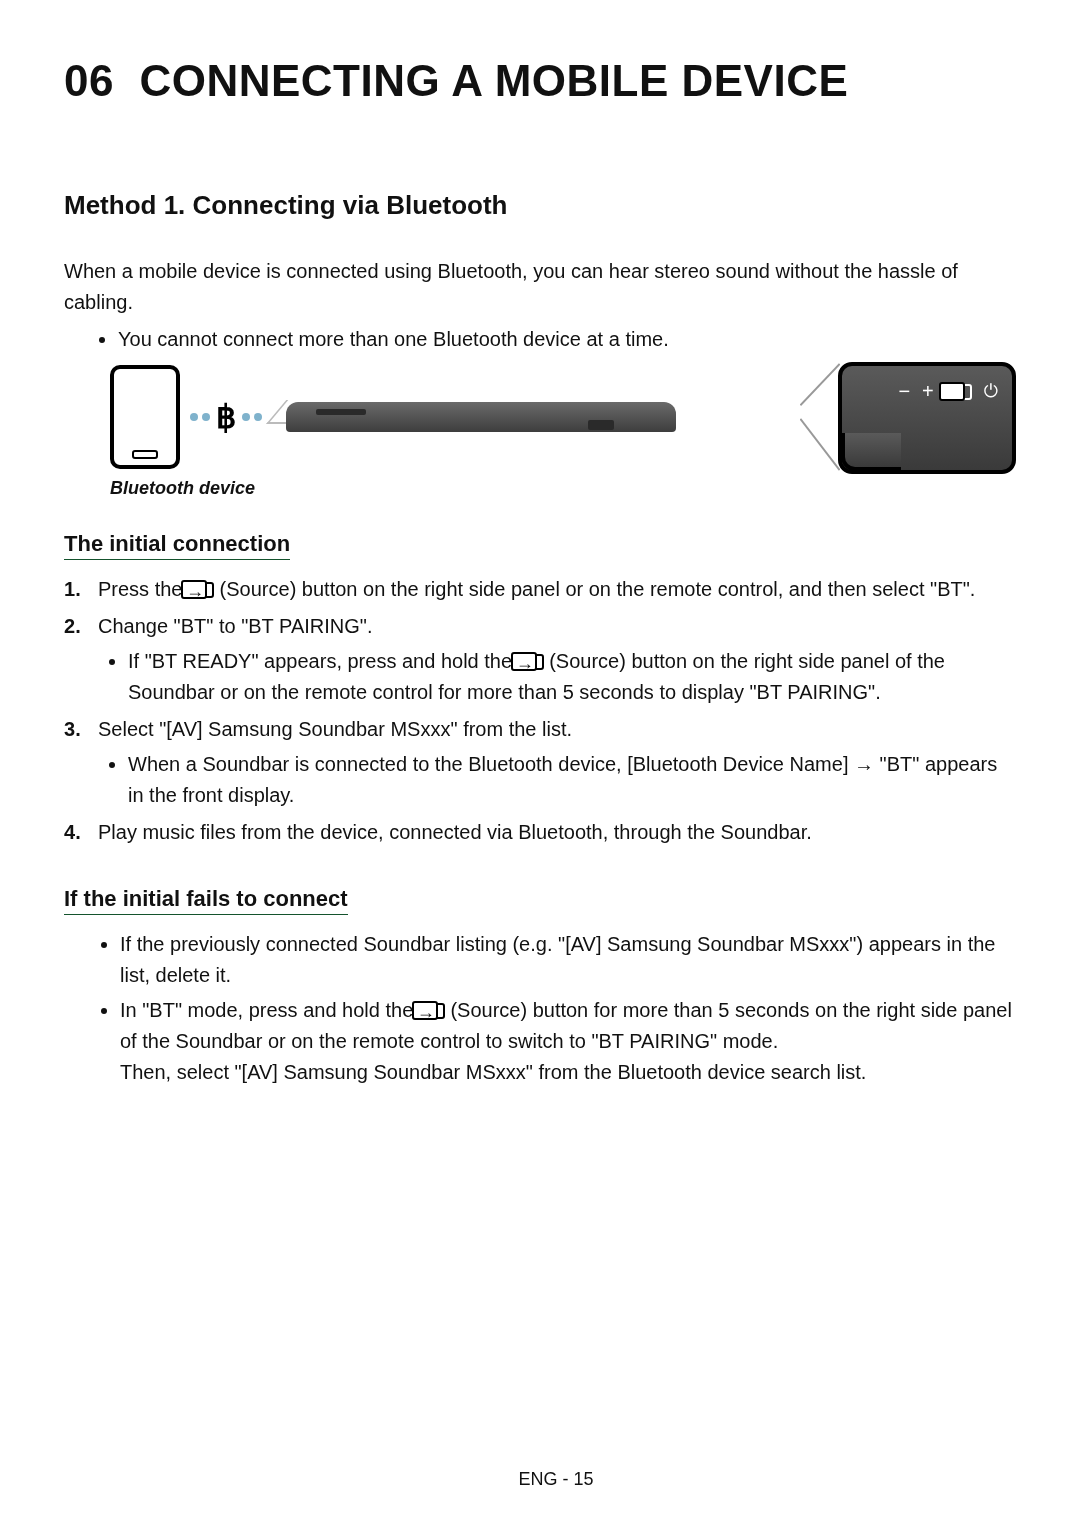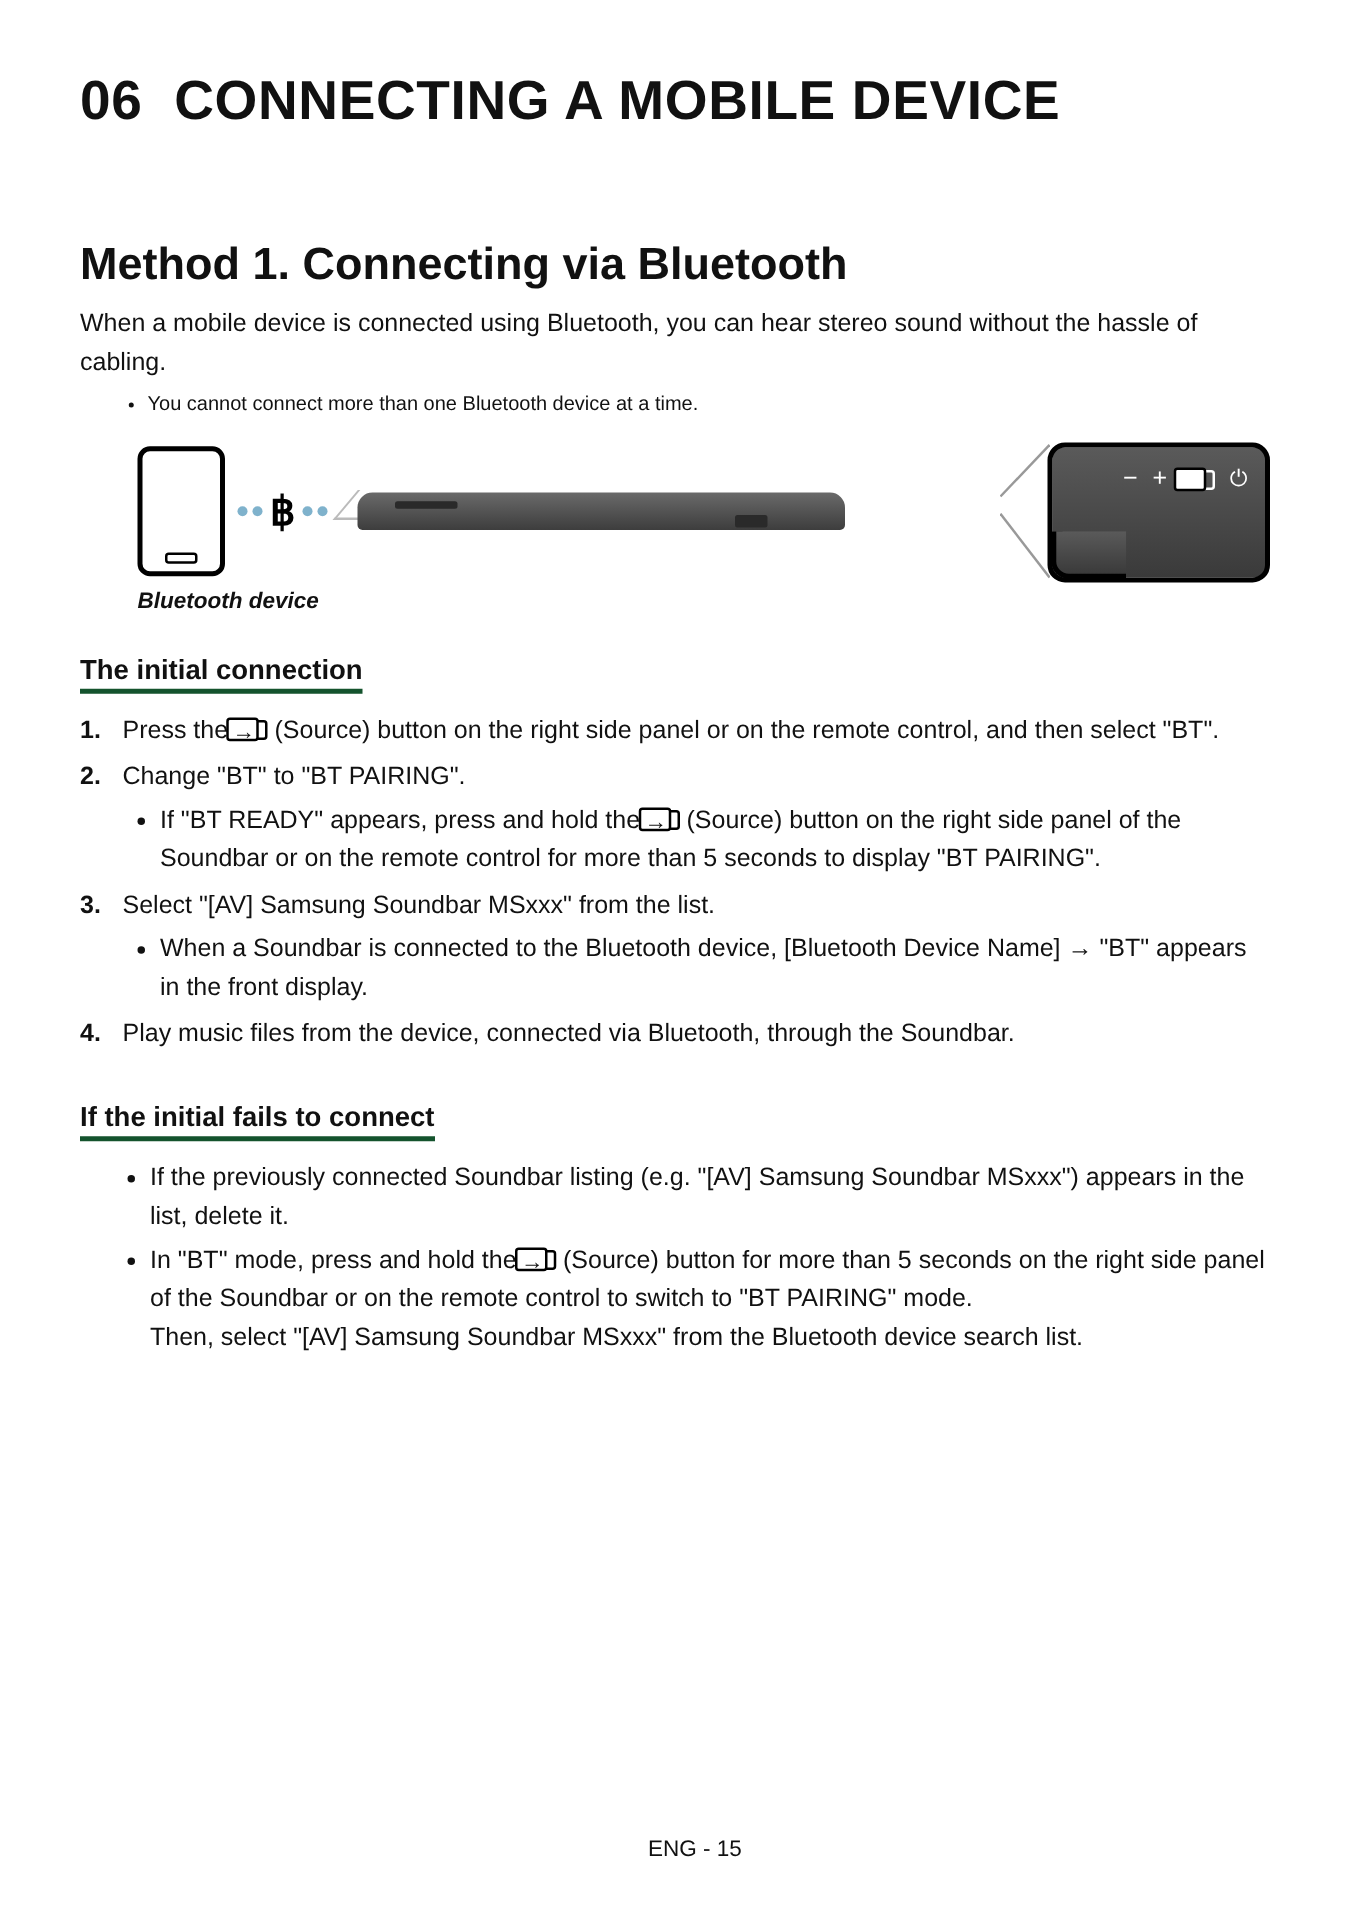--- a/index.html
+++ b/index.html
@@ -16,36 +16,36 @@
     position: relative;
   }
   h1.section-title {
     font-size: 44px;
     font-weight: 900;
     letter-spacing: 0.5px;
     margin-bottom: 84px;
     font-stretch: condensed;
   }
   h2.method-title {
-    font-size: 36px;
+    font-size: 26px;
     font-weight: 800;
-    margin-bottom: 12px;
+    margin-bottom: 35px;
     font-stretch: condensed;
   }
   p.intro {
     font-size: 20px;
     line-height: 1.55;
     margin-bottom: 6px;
   }
   ul.top-bullets {
     list-style: disc;
     padding-left: 54px;
-    font-size: 16px;
+    font-size: 20px;
     line-height: 1.5;
-    margin-bottom: 18px;
+    margin-bottom: 8px;
   }
 
   
   .diagram {
     display: flex;
     align-items: center;
     position: relative;
     height: 110px;
     padding-left: 46px;
     margin-bottom: 6px;
@@ -161,21 +161,21 @@
     font-weight: 700;
     padding-left: 46px;
     margin-bottom: 32px;
     font-style: italic;
   }
 
   
   h3.sub {
     font-size: 22px;
     font-weight: 800;
-    border-bottom: 4px solid #14532d;
+    border-bottom: 1px solid #14532d;
     display: inline-block;
     padding-bottom: 2px;
     margin-bottom: 14px;
     font-stretch: condensed;
   }
   ol.steps {
     list-style: none;
     counter-reset: step;
     font-size: 20px;
     line-height: 1.55;

